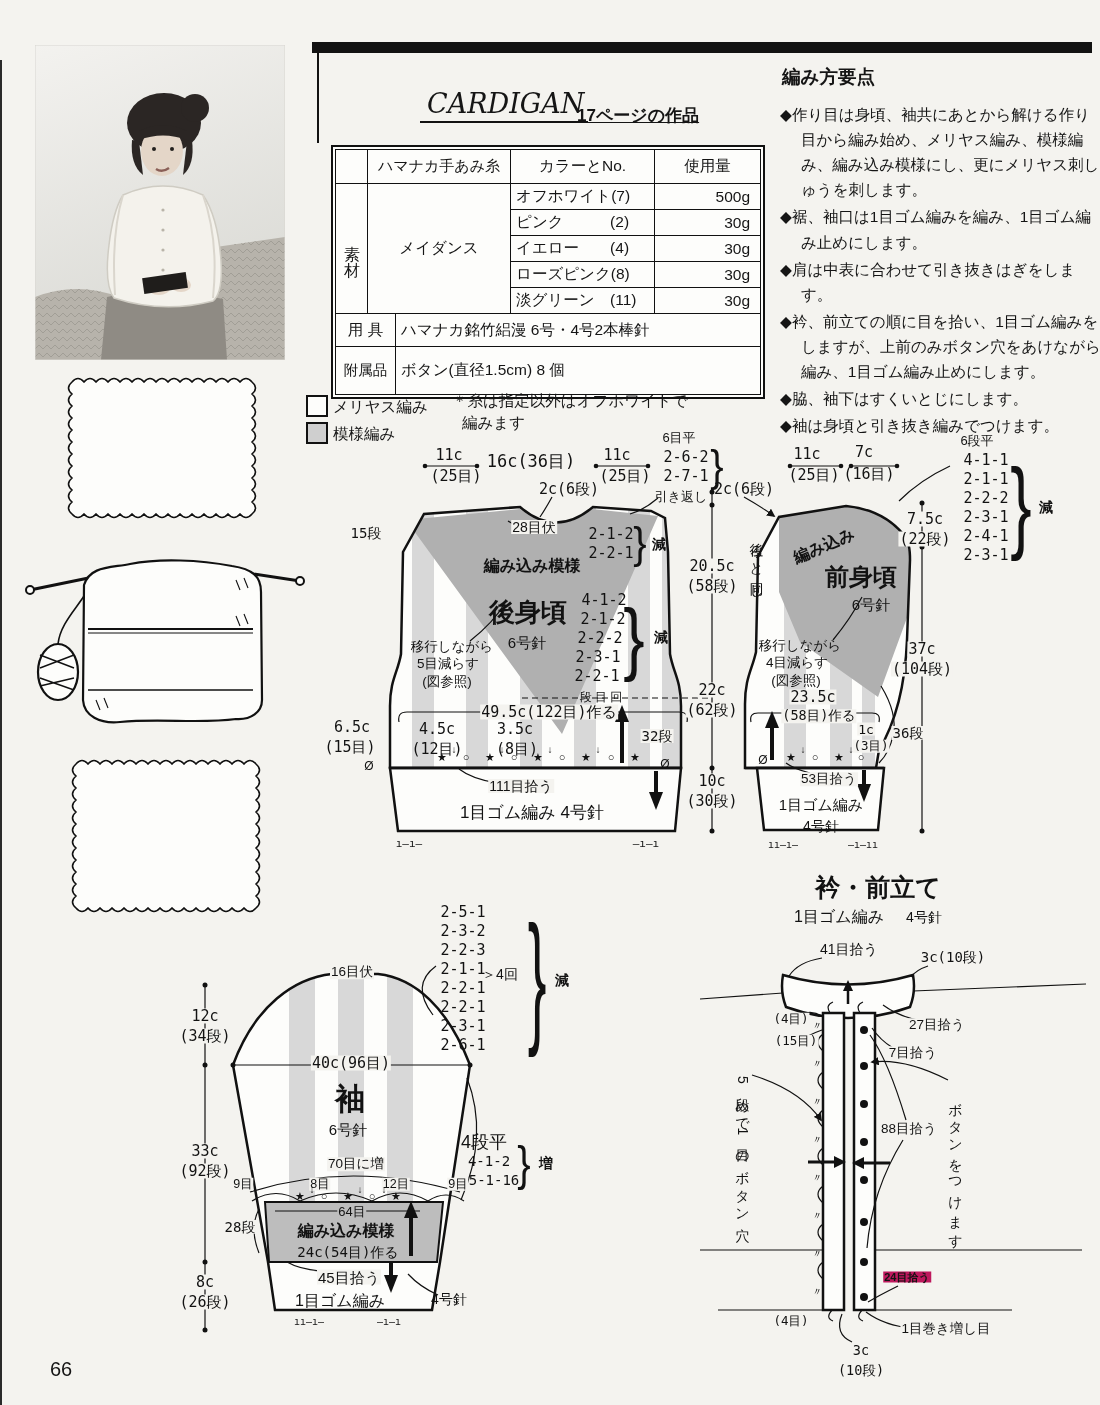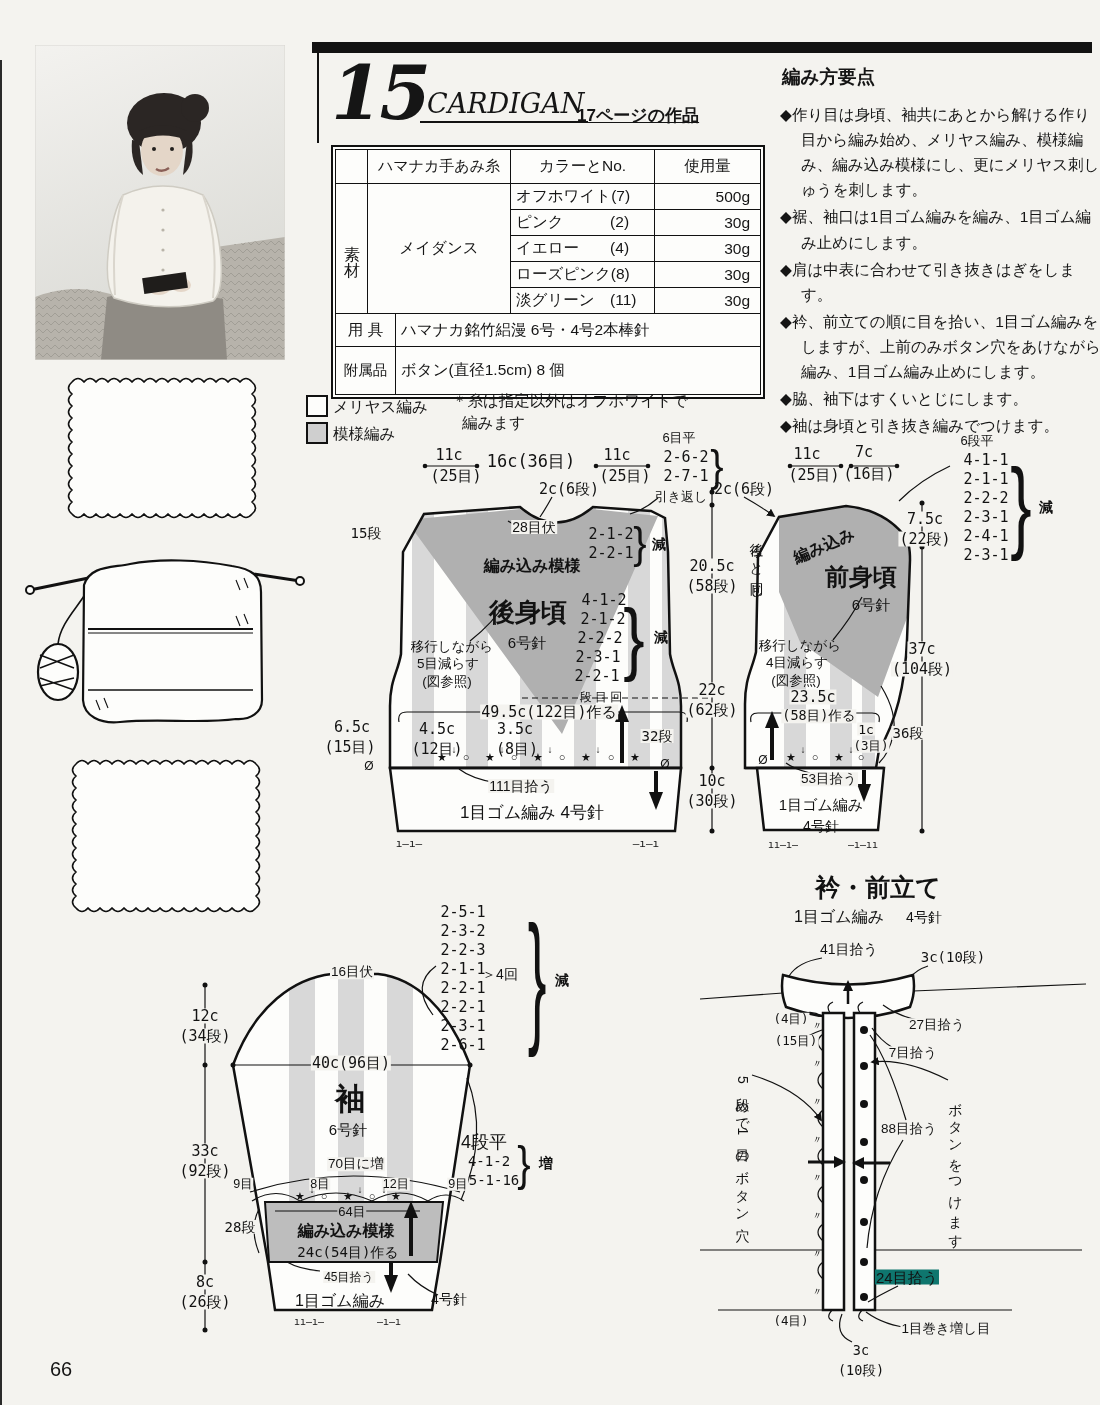--- a/index.html
+++ b/index.html
@@ -79,21 +79,20 @@
       <ellipse cx="146" cy="240" rx="10" ry="7" fill="#e4d6c8"></ellipse>
       <rect x="108" y="230" width="44" height="16" fill="#1f1d1b" transform="rotate(-8 130 238)"></rect>
       <rect x="0" y="0" width="250" height="315" fill="none" stroke="#d8d6d1" stroke-width="1"></rect>
     </svg>
   </div>
 
   <div class="abs" style="left:312px;top:42px;width:780px;height:11px;background:#121212;"></div>
   <div class="abs" style="left:317px;top:53px;width:2px;height:90px;background:#121212;"></div>
   <div class="abs" style="left:0px;top:60px;width:2px;height:1345px;background:#2a2a2a;"></div>
 
-  <div id="big-num" class="abs" style="left:331px;top:56px;">15</div>
   <div id="cardigan" class="abs" style="left:427px;top:88px;">CARDIGAN</div>
   <div class="abs" style="left:420px;top:121px;width:168px;height:2px;background:#121212;"></div>
   <div id="ref-note" class="abs" style="left:577px;top:104px;text-decoration:underline;">17ページの作品</div>
 
   <div id="tablewrap" class="abs" style="left:331px;top:145px;">
     <table id="mat-table">
       <colgroup>
           <col style="width:32px">
           <col style="width:28px">
           <col style="width:115px">
@@ -503,40 +502,40 @@
         <span class="dl" style="left: 384px; top: 1190px; font-size: 10px; transform: translate(-50%, -50%);">↓</span>
         <span class="dl" style="left: 484px; top: 1142px; font-size: 18px; transform: translate(-50%, -50%);">4段平</span>
         <span class="dl" style="left: 489px; top: 1161px; font-size: 14px; font-family: &quot;DejaVu Sans Mono&quot;, &quot;DejaVu Sans&quot;, monospace; transform: translate(-50%, -50%);">4-1-2</span>
         <span class="dl" style="left: 494px; top: 1180px; font-size: 14px; font-family: &quot;DejaVu Sans Mono&quot;, &quot;DejaVu Sans&quot;, monospace; transform: translate(-50%, -50%);">5-1-16</span>
         <span class="dl" style="left: 524px; top: 1163px; font-size: 40px; transform: translate(-50%, -50%) scaleY(1.2);">}</span>
         <span class="dl" style="left: 546px; top: 1163px; font-size: 14px; font-weight: bold; transform: translate(-50%, -50%);">増</span>
         <span class="dl" style="left: 352px; top: 1211px; font-size: 13px; background: rgb(189, 189, 189); transform: translate(-50%, -50%);">64目</span>
         <span class="dl" style="left: 346px; top: 1231px; font-size: 16px; font-weight: bold; transform: translate(-50%, -50%);">編み込み模様</span>
         <span class="dl" style="left: 348px; top: 1252px; font-size: 14px; font-family: &quot;DejaVu Sans Mono&quot;, &quot;DejaVu Sans&quot;, monospace; transform: translate(-50%, -50%);">24c(54目)作る</span>
         <span class="dl" style="left: 240px; top: 1227px; font-size: 14px; font-family: &quot;DejaVu Sans Mono&quot;, &quot;DejaVu Sans&quot;, monospace; background: rgb(244, 243, 239); transform: translate(-50%, -50%);">28段</span>
-        <span class="dl" style="left: 349px; top: 1277px; font-size: 12px; background: rgb(244, 243, 239); transform: translate(-50%, -50%);">45目拾う</span>
+        <span class="dl" style="left: 349px; top: 1277px; font-size: 15px; background: rgb(244, 243, 239); transform: translate(-50%, -50%);">45目拾う</span>
         <span class="dl" style="left: 340px; top: 1301px; font-size: 16px; transform: translate(-50%, -50%);">1目ゴム編み</span>
         <span class="dl" style="left: 449px; top: 1299px; font-size: 14px; transform: translate(-50%, -50%);">4号針</span>
         <span class="dl" style="left: 309px; top: 1322px; font-size: 10px; font-family: &quot;DejaVu Sans Mono&quot;, &quot;DejaVu Sans&quot;, monospace; transform: translate(-50%, -50%);">ıı–ı–</span>
         <span class="dl" style="left: 389px; top: 1322px; font-size: 10px; font-family: &quot;DejaVu Sans Mono&quot;, &quot;DejaVu Sans&quot;, monospace; transform: translate(-50%, -50%);">–ı–ı</span>
       </div>
     <div class="layer">
         <span class="dl" style="left: 878px; top: 887px; font-size: 25px; font-weight: bold; transform: translate(-50%, -50%);">衿・前立て</span>
         <span class="dl" style="left: 839px; top: 917px; font-size: 16px; transform: translate(-50%, -50%);">1目ゴム編み</span>
         <span class="dl" style="left: 924px; top: 917px; font-size: 14px; transform: translate(-50%, -50%);">4号針</span>
         <span class="dl" style="left: 849px; top: 949px; font-size: 14px; background: rgb(244, 243, 239); transform: translate(-50%, -50%);">41目拾う</span>
         <span class="dl" style="left: 953px; top: 957px; font-size: 14px; font-family: &quot;DejaVu Sans Mono&quot;, &quot;DejaVu Sans&quot;, monospace; background: rgb(244, 243, 239); transform: translate(-50%, -50%);">3c(10段)</span>
         <span class="dl" style="left: 791px; top: 1019px; font-size: 12.5px; font-family: &quot;DejaVu Sans Mono&quot;, &quot;DejaVu Sans&quot;, monospace; background: rgb(244, 243, 239); transform: translate(-50%, -50%);">(4目)</span>
         <span class="dl" style="left: 796px; top: 1041px; font-size: 12.5px; font-family: &quot;DejaVu Sans Mono&quot;, &quot;DejaVu Sans&quot;, monospace; background: rgb(244, 243, 239); transform: translate(-50%, -50%);">(15目)</span>
         <span class="dl" style="left: 937px; top: 1025px; font-size: 13.5px; background: rgb(244, 243, 239); transform: translate(-50%, -50%);">27目拾う</span>
         <span class="dl" style="left: 913px; top: 1053px; font-size: 13.5px; background: rgb(244, 243, 239); transform: translate(-50%, -50%);">7目拾う</span>
         <span class="dl" style="left: 743px; top: 1148px; font-size: 14px; transform: translate(-50%, -50%); writing-mode: vertical-rl; letter-spacing: 3px;">5段めで1目のボタン穴</span>
         <span class="dl" style="left: 909px; top: 1129px; font-size: 13.5px; background: rgb(244, 243, 239); transform: translate(-50%, -50%);">88目拾う</span>
         <span class="dl" style="left: 956px; top: 1168px; font-size: 14px; transform: translate(-50%, -50%); writing-mode: vertical-rl; letter-spacing: 3px;">ボタンをつけます</span>
-        <span class="dl" style="left: 907px; top: 1277px; font-size: 15px; background: #0f766e; transform: translate(-50%, -50%);">24目拾う</span>
+        <span class="dl" style="left: 907px; top: 1277px; font-size: 11px; background: #be185d; transform: translate(-50%, -50%); font-weight: bold;">24目拾う</span>
         <span class="dl" style="left: 791px; top: 1321px; font-size: 12.5px; font-family: &quot;DejaVu Sans Mono&quot;, &quot;DejaVu Sans&quot;, monospace; background: rgb(244, 243, 239); transform: translate(-50%, -50%);">(4目)</span>
         <span class="dl" style="left: 946px; top: 1329px; font-size: 13.5px; background: rgb(244, 243, 239); transform: translate(-50%, -50%);">1目巻き増し目</span>
         <span class="dl" style="left: 861px; top: 1351px; font-size: 13.5px; font-family: &quot;DejaVu Sans Mono&quot;, &quot;DejaVu Sans&quot;, monospace; background: rgb(244, 243, 239); transform: translate(-50%, -50%);">3c</span>
         <span class="dl" style="left: 861px; top: 1371px; font-size: 13.5px; font-family: &quot;DejaVu Sans Mono&quot;, &quot;DejaVu Sans&quot;, monospace; background: rgb(244, 243, 239); transform: translate(-50%, -50%);">(10段)</span>
         <span class="dl" style="left: 817px; top: 1026px; font-size: 11px; transform: translate(-50%, -50%) rotate(10deg);">〃</span>
         <span class="dl" style="left: 817px; top: 1064px; font-size: 11px; transform: translate(-50%, -50%) rotate(10deg);">〃</span>
         <span class="dl" style="left: 817px; top: 1102px; font-size: 11px; transform: translate(-50%, -50%) rotate(10deg);">〃</span>
         <span class="dl" style="left: 817px; top: 1140px; font-size: 11px; transform: translate(-50%, -50%) rotate(10deg);">〃</span>
         <span class="dl" style="left: 817px; top: 1178px; font-size: 11px; transform: translate(-50%, -50%) rotate(10deg);">〃</span>
         <span class="dl" style="left: 817px; top: 1216px; font-size: 11px; transform: translate(-50%, -50%) rotate(10deg);">〃</span>

